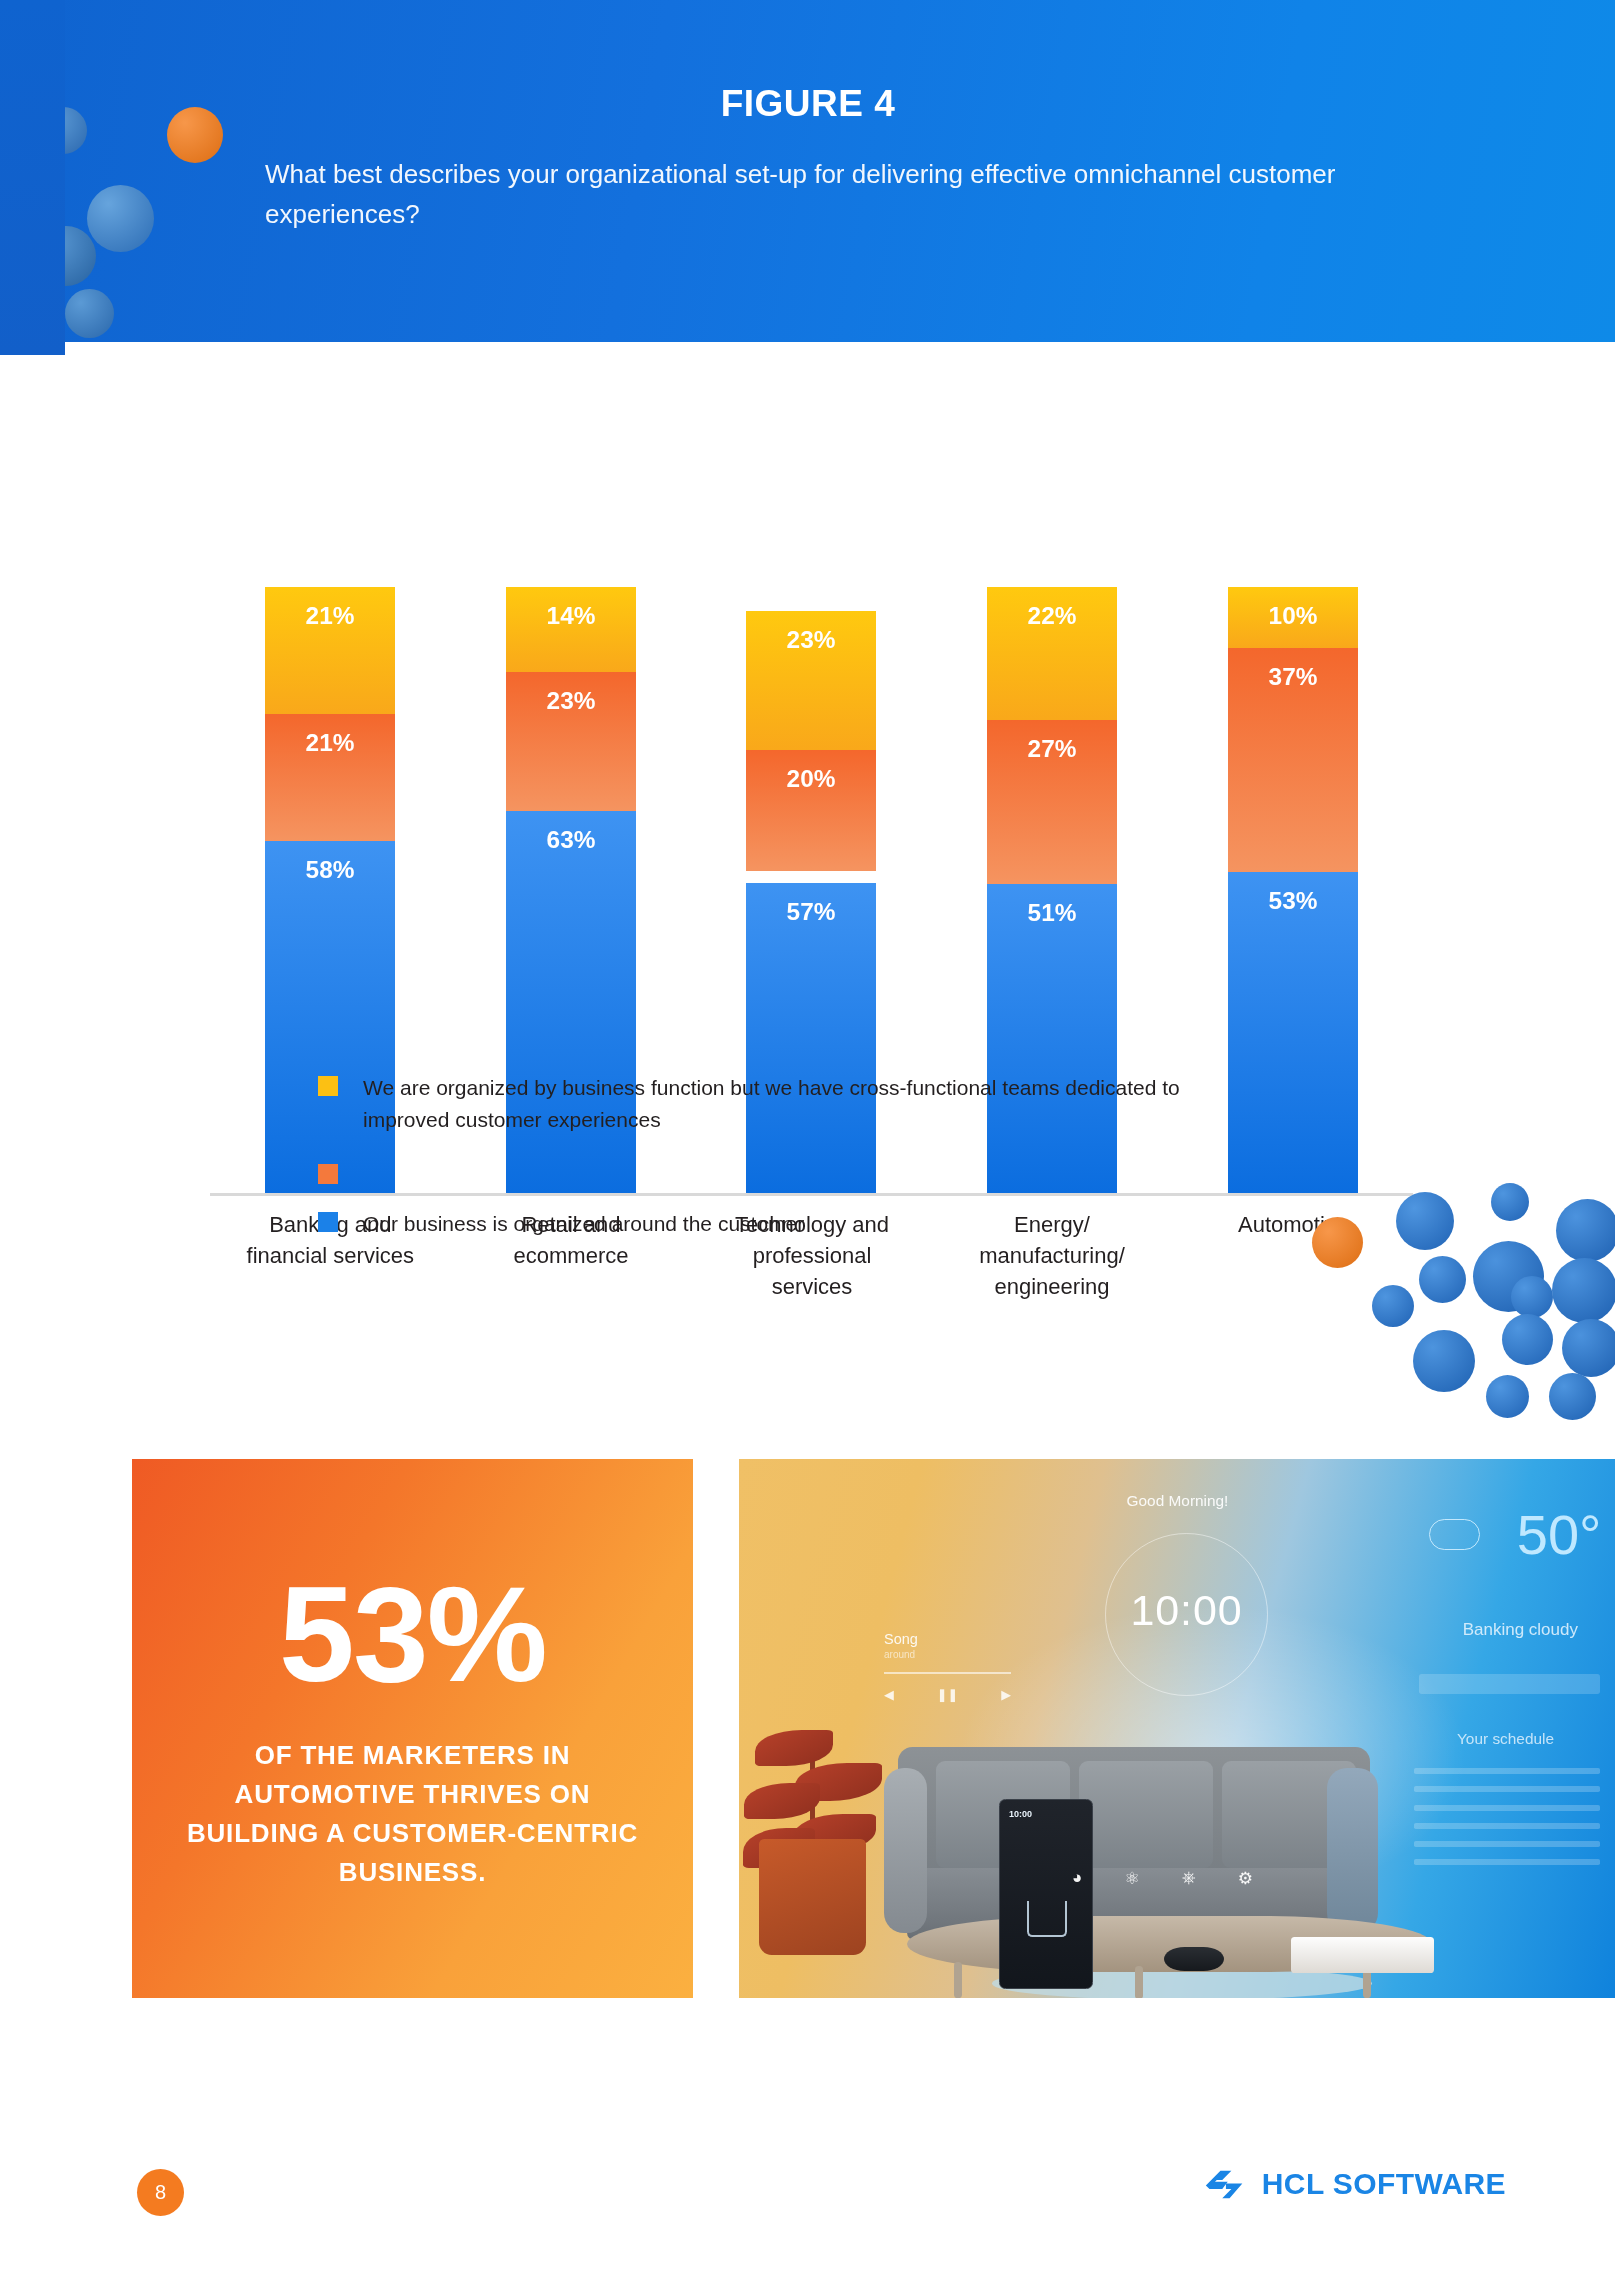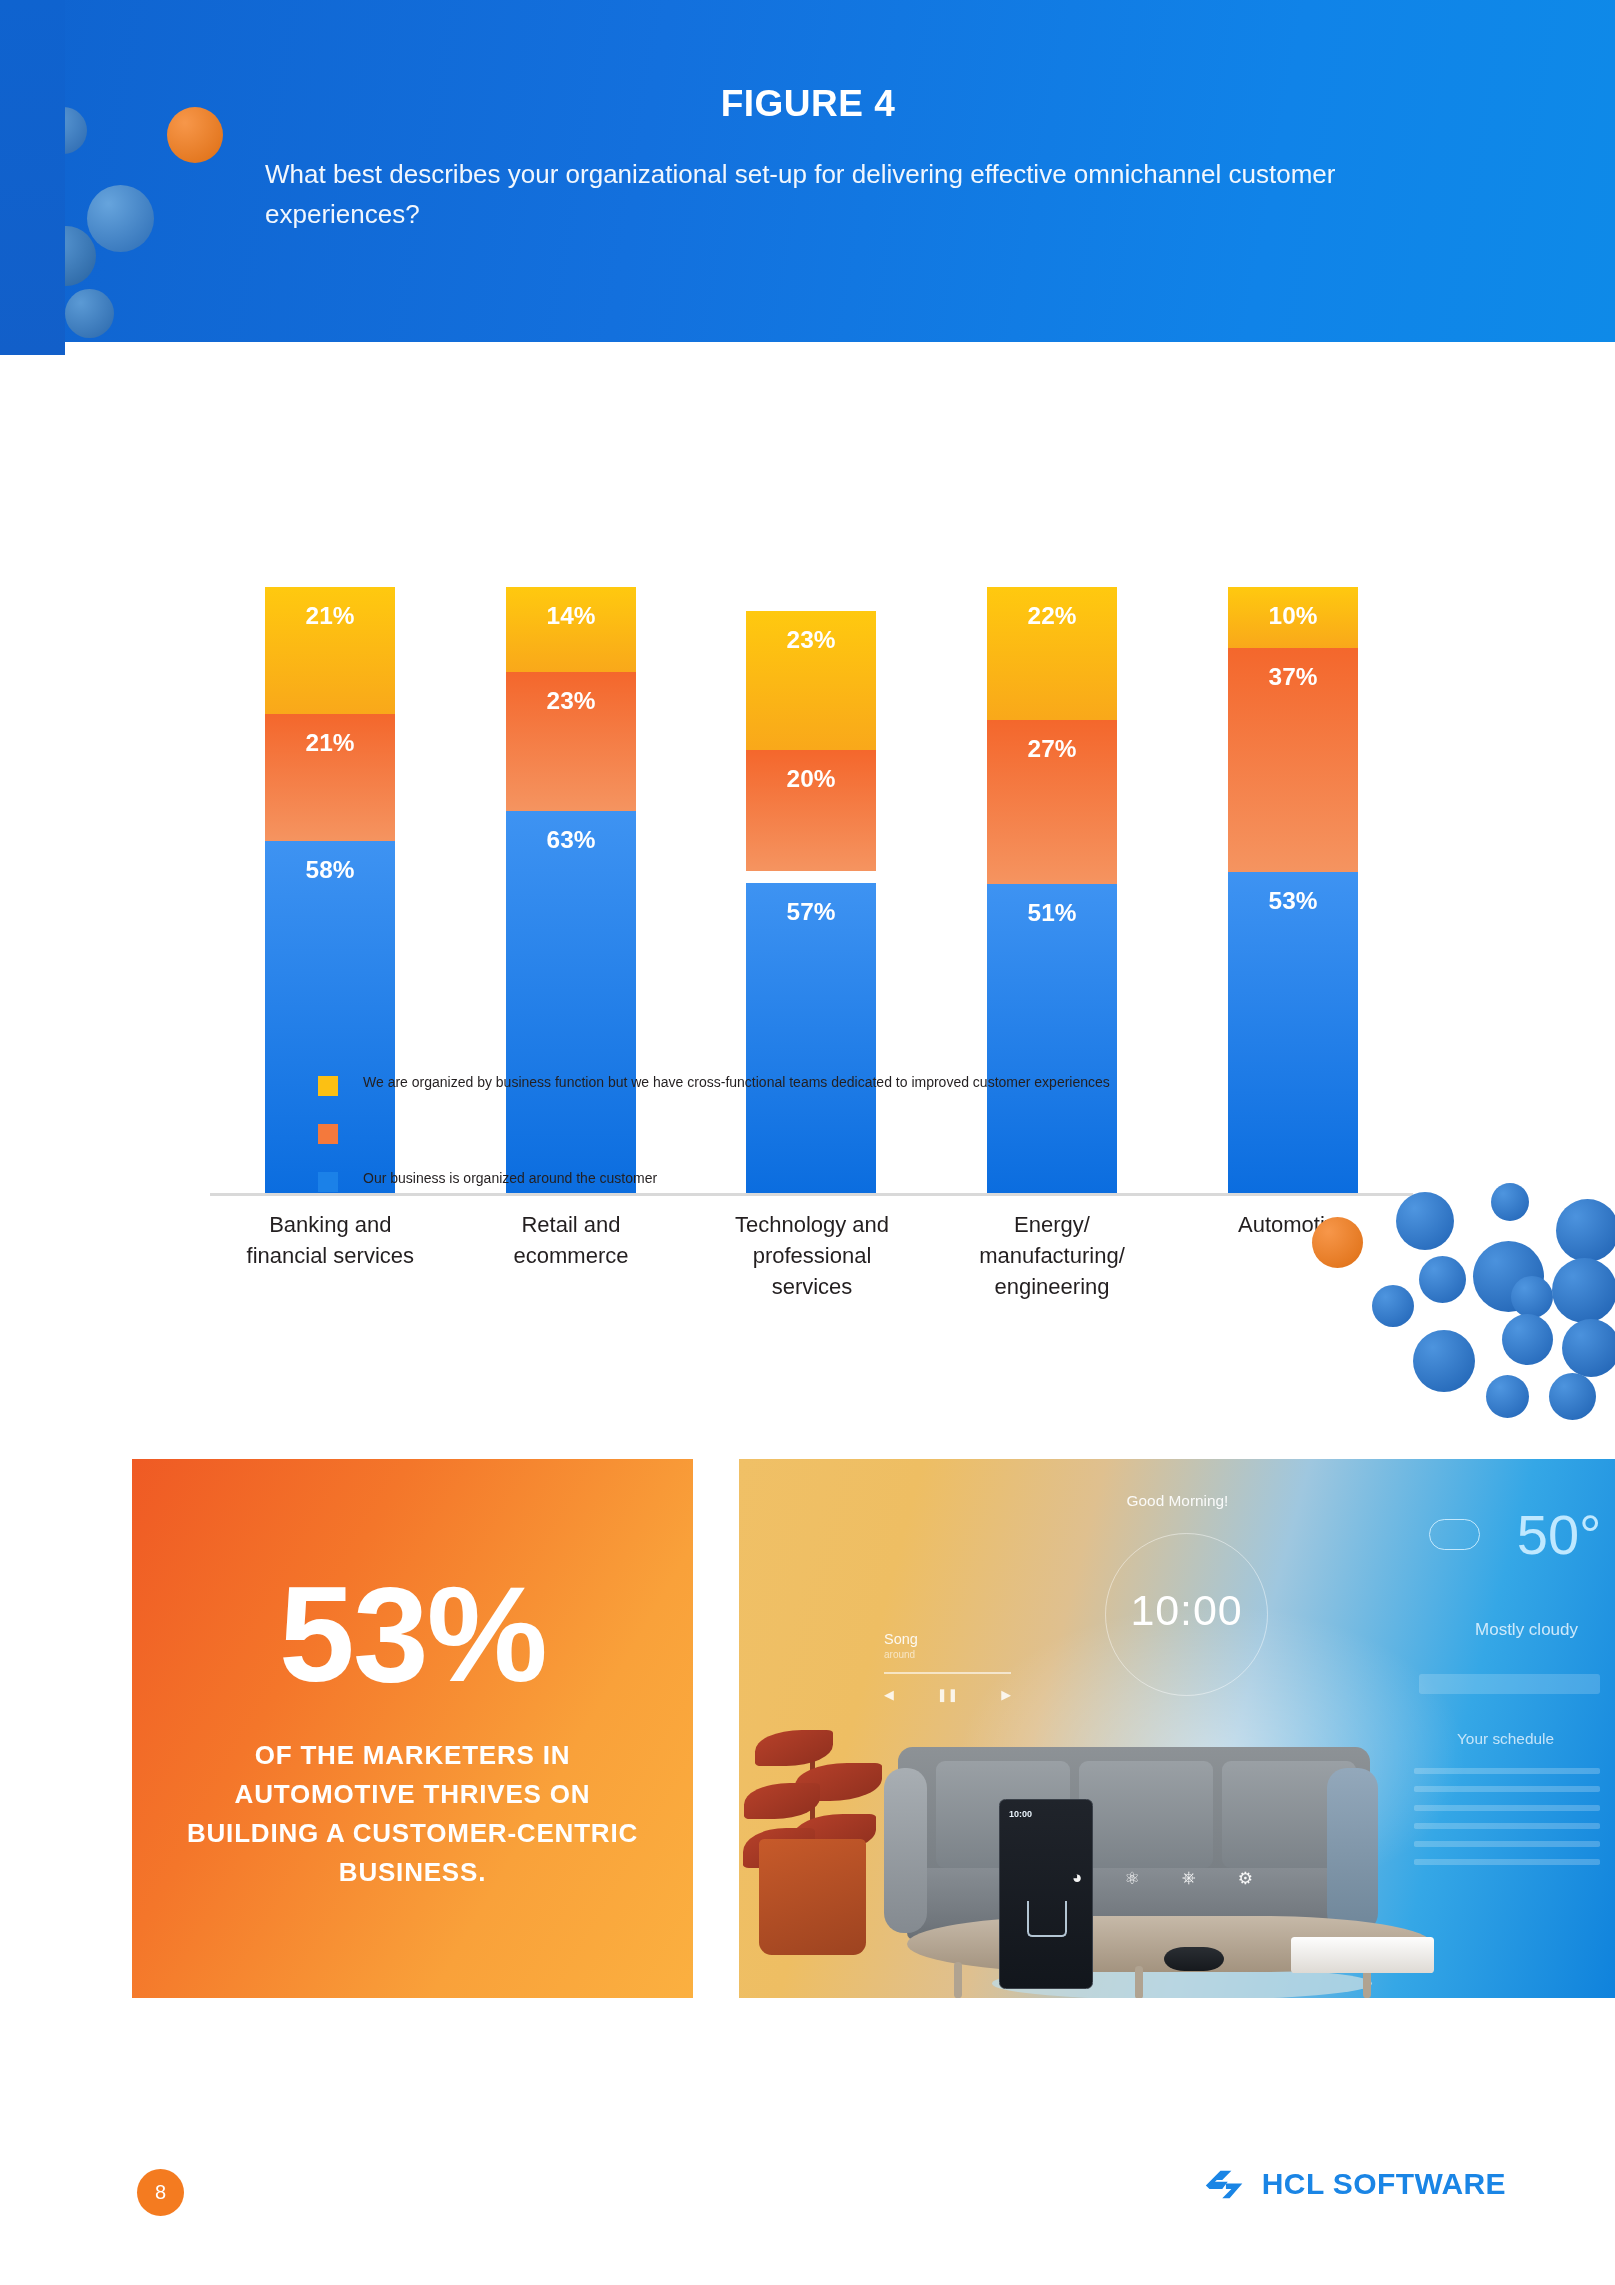--- a/index.html
+++ b/index.html
@@ -62,21 +62,21 @@
     font-size:22px; color:#231f20; line-height:1.42; font-weight:400;
   }
 
   
   .legend{ position:absolute; left:318px; top:1072px; width:923px; }
   .leg-row{ display:flex; align-items:flex-start; margin-bottom:24.4px; }
   .sw{ width:20px; height:20px; flex:0 0 20px; margin-top:3.6px; margin-right:25px; }
   .sw.c0{ background:#fcc013; }
   .sw.c1{ background:#f4793c; }
   .sw.c2{ background:#1b81e8; }
-  .leg-txt{ font-size:14px; line-height:1.52; color:#231f20; max-width:841px; }
+  .leg-txt{ font-size:21px; line-height:1.52; color:#231f20; max-width:841px; }
 
   
   .side-bubbles{ position:absolute; left:1294px; top:1158px; width:322px; height:271px; }
 
   
   .stat-card{
     position:absolute; left:132px; top:1459px; width:561px; height:539px;
     background:linear-gradient(120deg,#ef5a24 0%,#f4762a 32%,#f9a13a 70%,#fbb040 100%);
     display:flex; flex-direction:column; align-items:center; justify-content:center;
     padding:0 38px;
@@ -400,21 +400,21 @@
 
   <div class="ph-icorow">
     <span>◕</span>
     <span>⚛</span>
     <span>⎈</span>
     <span>⚙</span>
   </div>
 
   <div class="ph-cloud"></div>
   <div class="ph-text ph-temp">50°</div>
-  <div class="ph-text ph-cond">Mostly cloudy</div>
+  <div class="ph-text ph-cond">Banking cloudy</div>
   <div class="ph-search"></div>
   <div class="ph-text ph-sched">Your schedule</div>
   <div class="ph-schedrow" style="top:309px;"></div>
   <div class="ph-schedrow" style="top:327px;"></div>
   <div class="ph-schedrow" style="top:346px;"></div>
   <div class="ph-schedrow" style="top:364px;"></div>
   <div class="ph-schedrow" style="top:382px;"></div>
   <div class="ph-schedrow" style="top:400px;"></div>
 </div>
 

